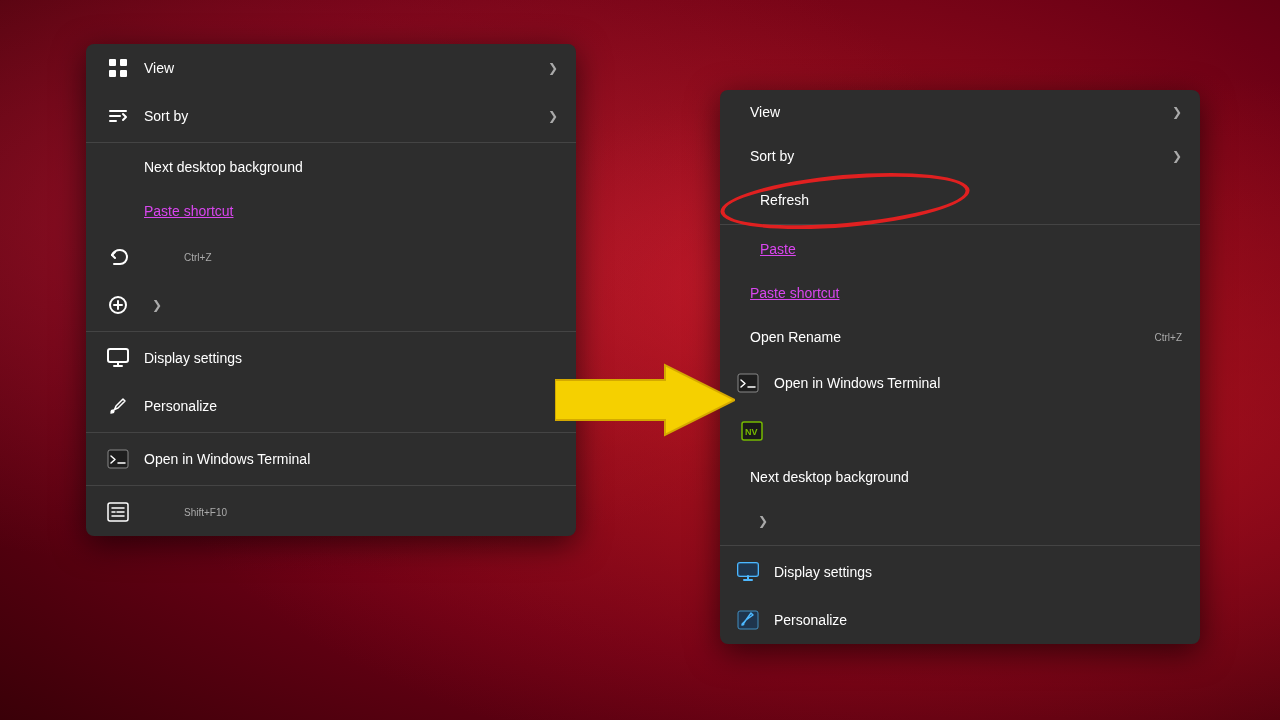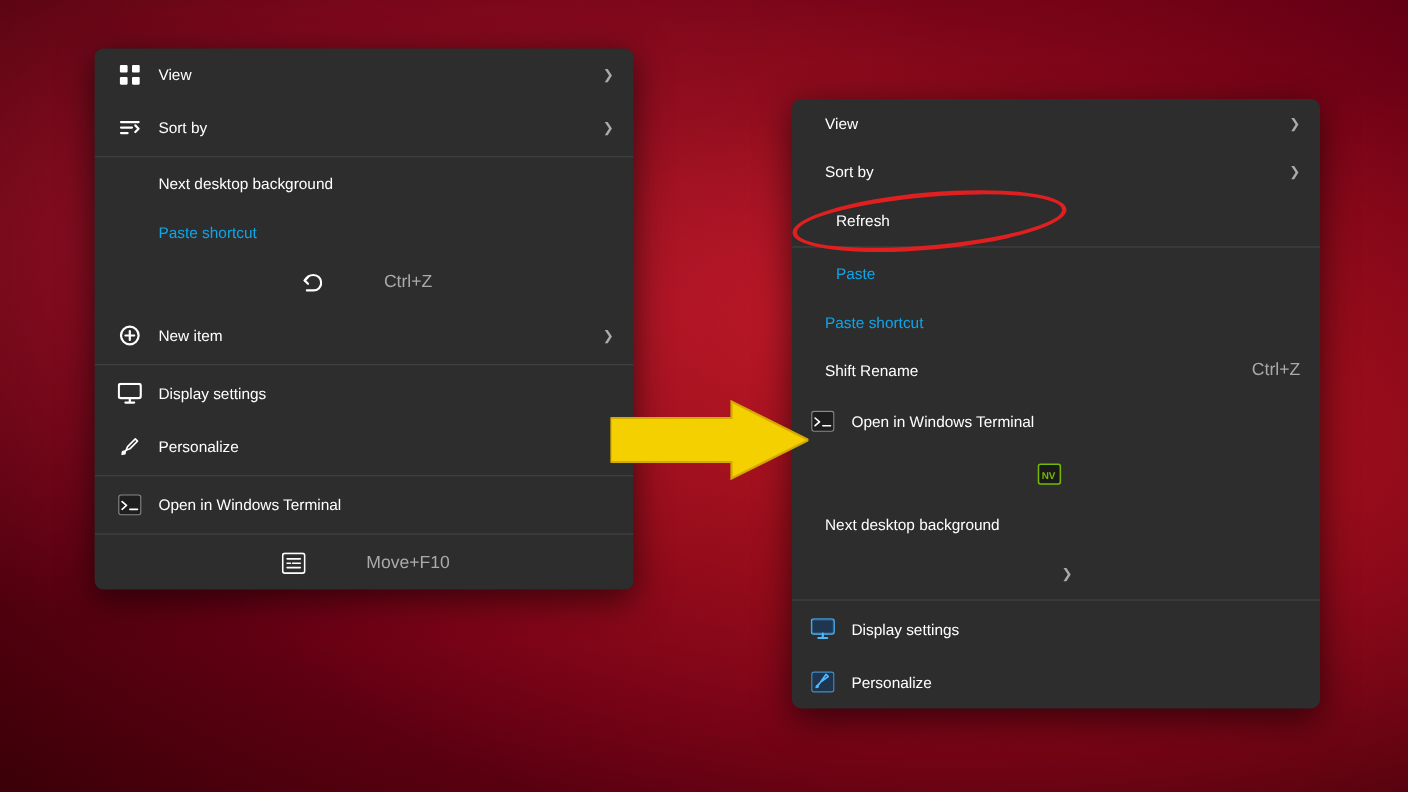--- a/index.html
+++ b/index.html
@@ -34,46 +34,46 @@
 
     .menu-item {
       display: flex;
       align-items: center;
       padding: 10px 18px;
       cursor: pointer;
       color: #ffffff;
       font-size: 14px;
       position: relative;
       min-height: 44px;
-      justify-content: center;
     }
 
     .menu-item.disabled {
-      color: #0ea5e9;
+      color: #d946ef;
       cursor: default;
+      text-decoration: underline;
     }
 
     .menu-item .icon {
       width: 28px;
       height: 28px;
       margin-right: 12px;
       display: flex;
       align-items: center;
       justify-content: center;
       flex-shrink: 0;
       font-size: 16px;
     }
 
     .menu-item .label {
       flex: 1;
     }
 
     .menu-item .shortcut {
       color: #aaa;
-      font-size: 16px;
+      font-size: 10px;
       margin-left: 40px;
     }
 
     .menu-item .chevron {
       color: #aaa;
       font-size: 12px;
       margin-left: 8px;
     }
 
     .menu-divider {
@@ -178,21 +178,20 @@
     <span class="shortcut">Ctrl+Z</span>
   </div>
 
   <div class="menu-item">
     <span class="icon">
       <svg width="20" height="20" viewBox="0 0 20 20" fill="none">
         <circle cx="10" cy="10" r="8" stroke="white" stroke-width="2"></circle>
         <path d="M10 6v8M6 10h8" stroke="white" stroke-width="2" stroke-linecap="round"></path>
       </svg>
     </span>
-    <span class="label">New item</span>
     <span class="chevron">❯</span>
   </div>
 
   <div class="menu-divider"></div>
 
   <div class="menu-item">
     <span class="icon">
       <svg width="22" height="20" viewBox="0 0 22 20" fill="none">
         <rect x="1" y="1" width="20" height="13" rx="2" stroke="white" stroke-width="2"></rect>
         <path d="M7 18h8M11 14v4" stroke="white" stroke-width="2" stroke-linecap="round"></path>
@@ -227,21 +226,21 @@
   <div class="menu-divider"></div>
 
   <div class="menu-item">
     <span class="icon">
       <svg width="22" height="20" viewBox="0 0 22 20" fill="none">
         <rect x="1" y="1" width="20" height="18" rx="2" stroke="white" stroke-width="1.5"></rect>
         <path d="M5 10h3M10 10h7" stroke="white" stroke-width="1.5" stroke-linecap="round"></path>
         <path d="M5 6h12M5 14h12" stroke="white" stroke-width="1.5" stroke-linecap="round"></path>
       </svg>
     </span>
-    <span class="shortcut">Move+F10</span>
+    <span class="shortcut">Shift+F10</span>
   </div>
 
 </div>
 
 <div class="arrow-container">
   <svg class="arrow-svg" viewBox="0 0 180 80" fill="none" xmlns="http://www.w3.org/2000/svg">
     <polygon points="0,20 110,20 110,5 180,40 110,75 110,60 0,60" fill="#f5d000" stroke="#d4a900" stroke-width="2"></polygon>
   </svg>
 </div>
 
@@ -267,21 +266,21 @@
 
   <div class="menu-item menu-item-no-icon disabled" style="padding-left:40px">
     <span class="label">Paste</span>
   </div>
 
   <div class="menu-item menu-item-no-icon disabled" style="padding-left:30px">
     <span class="label">Paste shortcut</span>
   </div>
 
   <div class="menu-item menu-item-no-icon" style="padding-left:30px">
-    <span class="label">Shift Rename</span>
+    <span class="label">Open Rename</span>
     <span class="shortcut">Ctrl+Z</span>
   </div>
 
   <div class="menu-item" style="padding-left:14px">
     <span class="icon">
       <svg width="22" height="20" viewBox="0 0 22 20" fill="none">
         <rect x="1" y="1" width="20" height="18" rx="2" fill="#1e1e1e" stroke="#888" stroke-width="1"></rect>
         <path d="M4 7l4 3.5L4 14" stroke="white" stroke-width="1.5" stroke-linecap="round" stroke-linejoin="round"></path>
         <path d="M11 14h7" stroke="white" stroke-width="1.5" stroke-linecap="round"></path>
       </svg>

